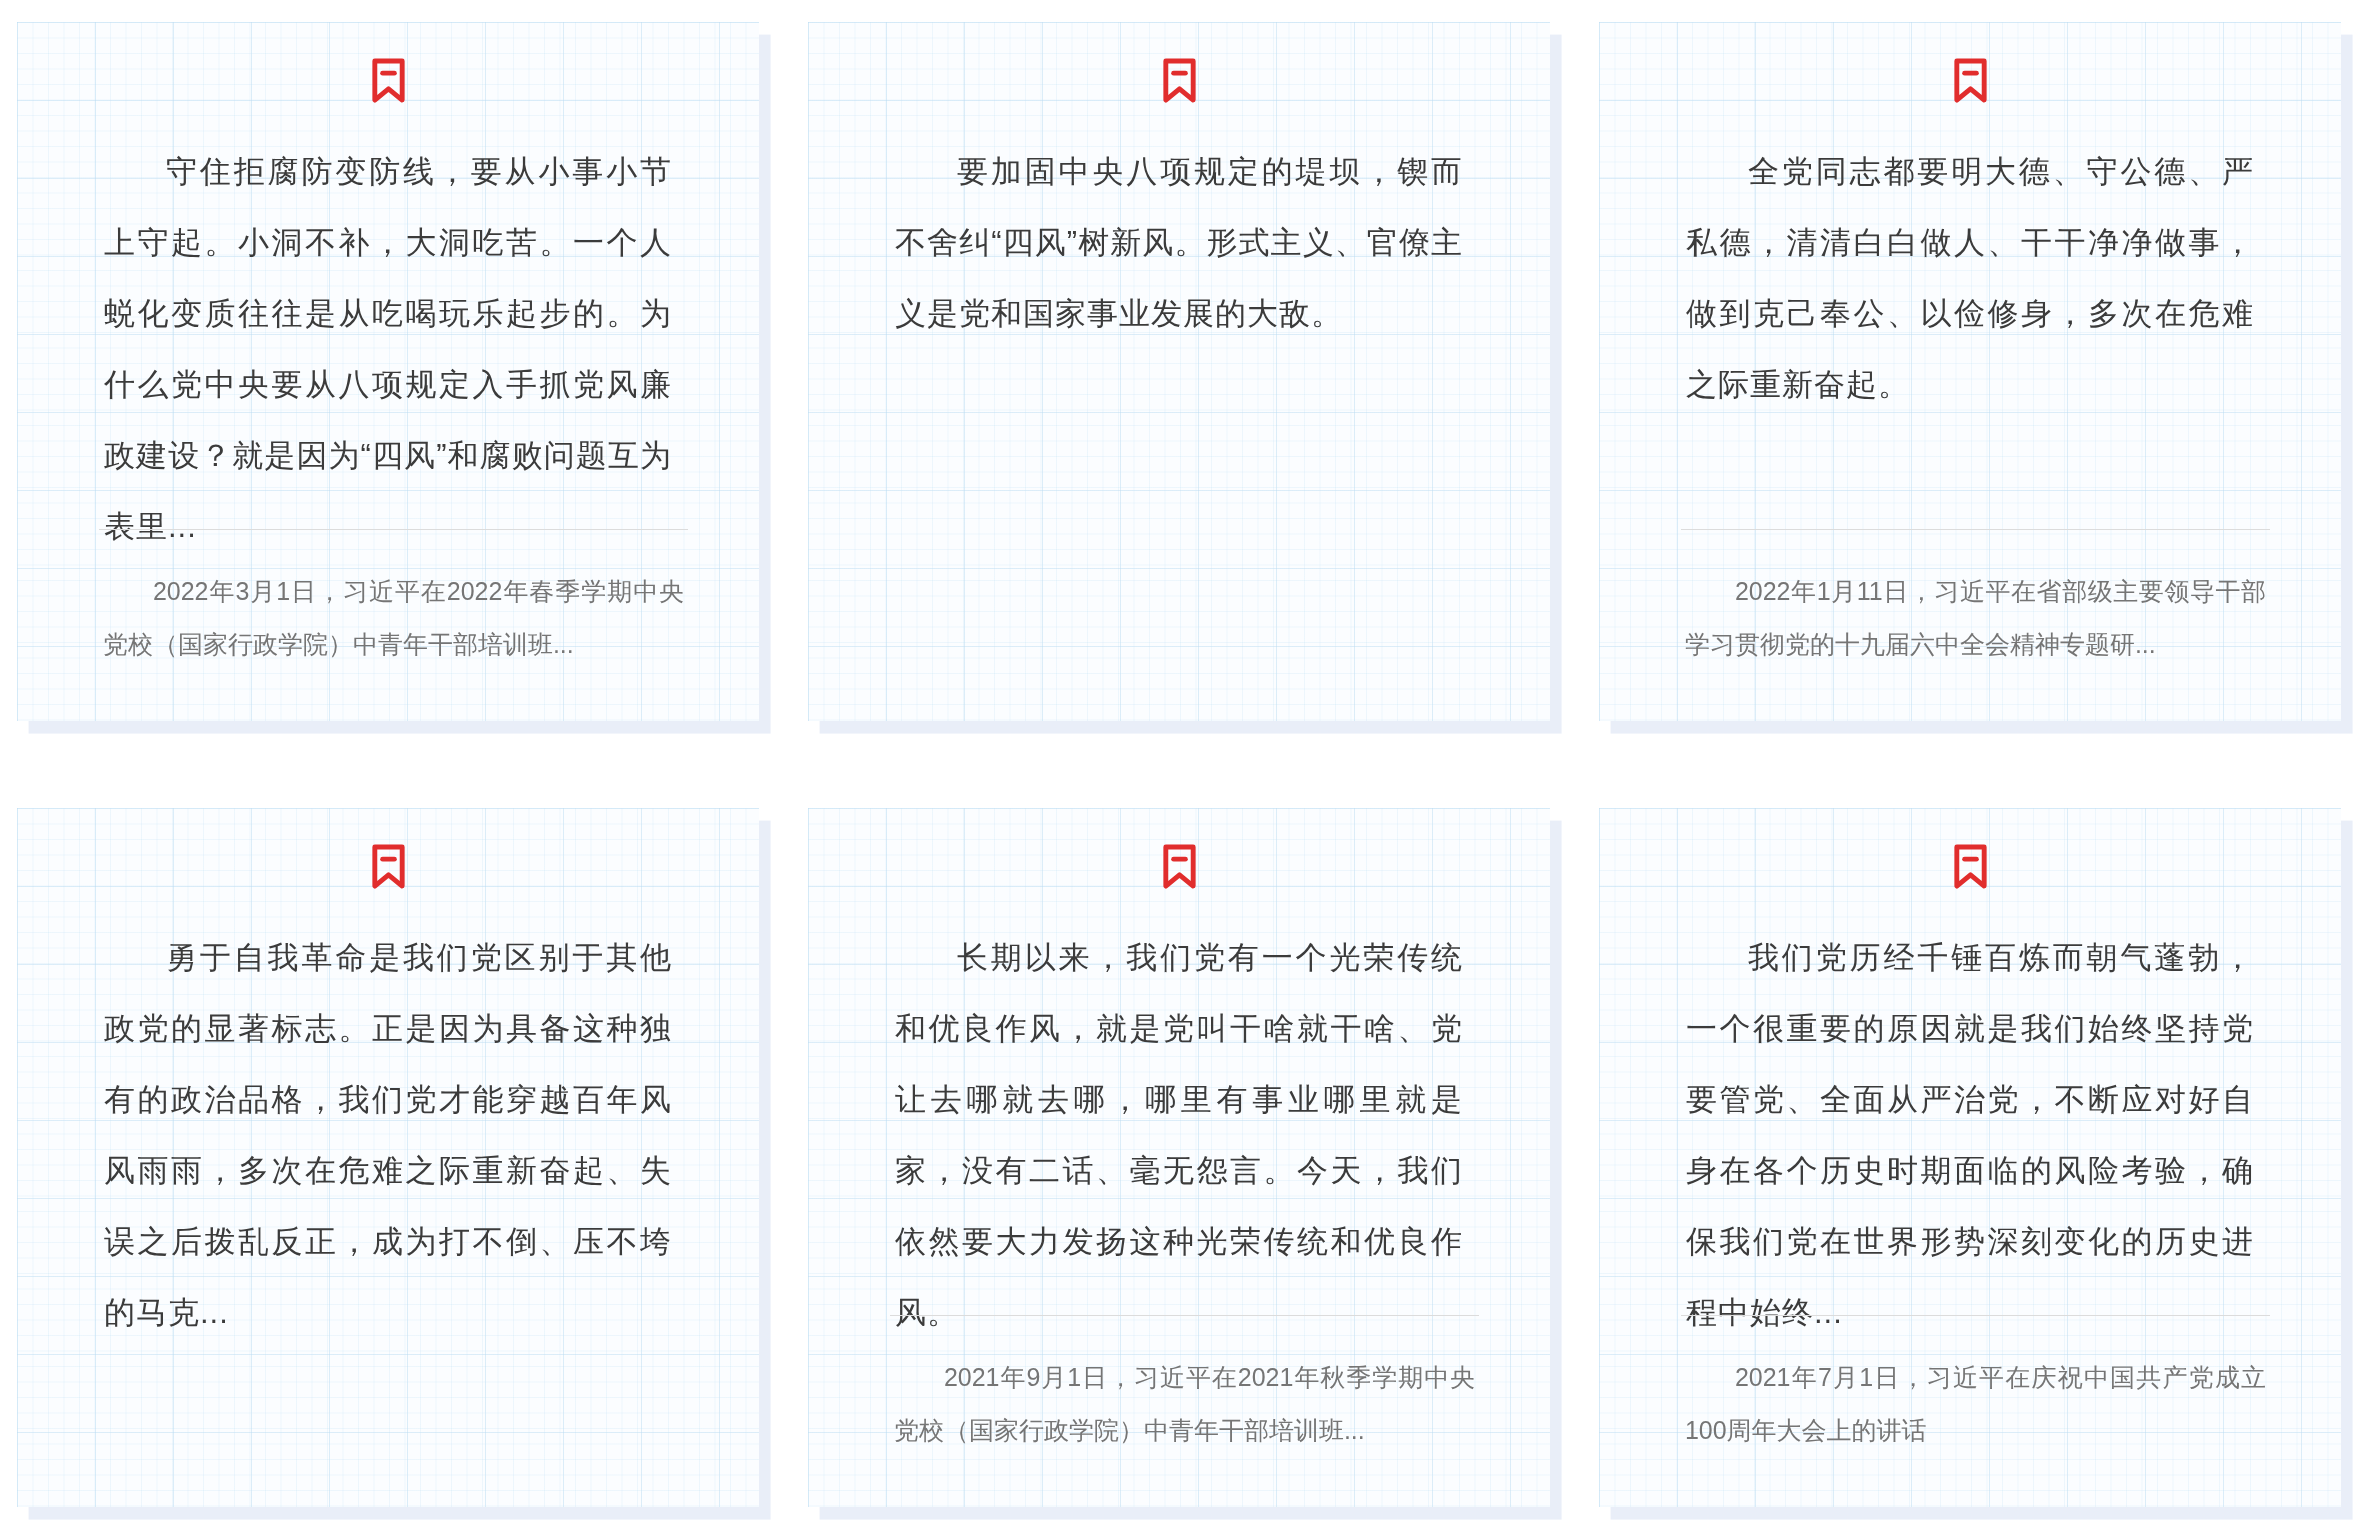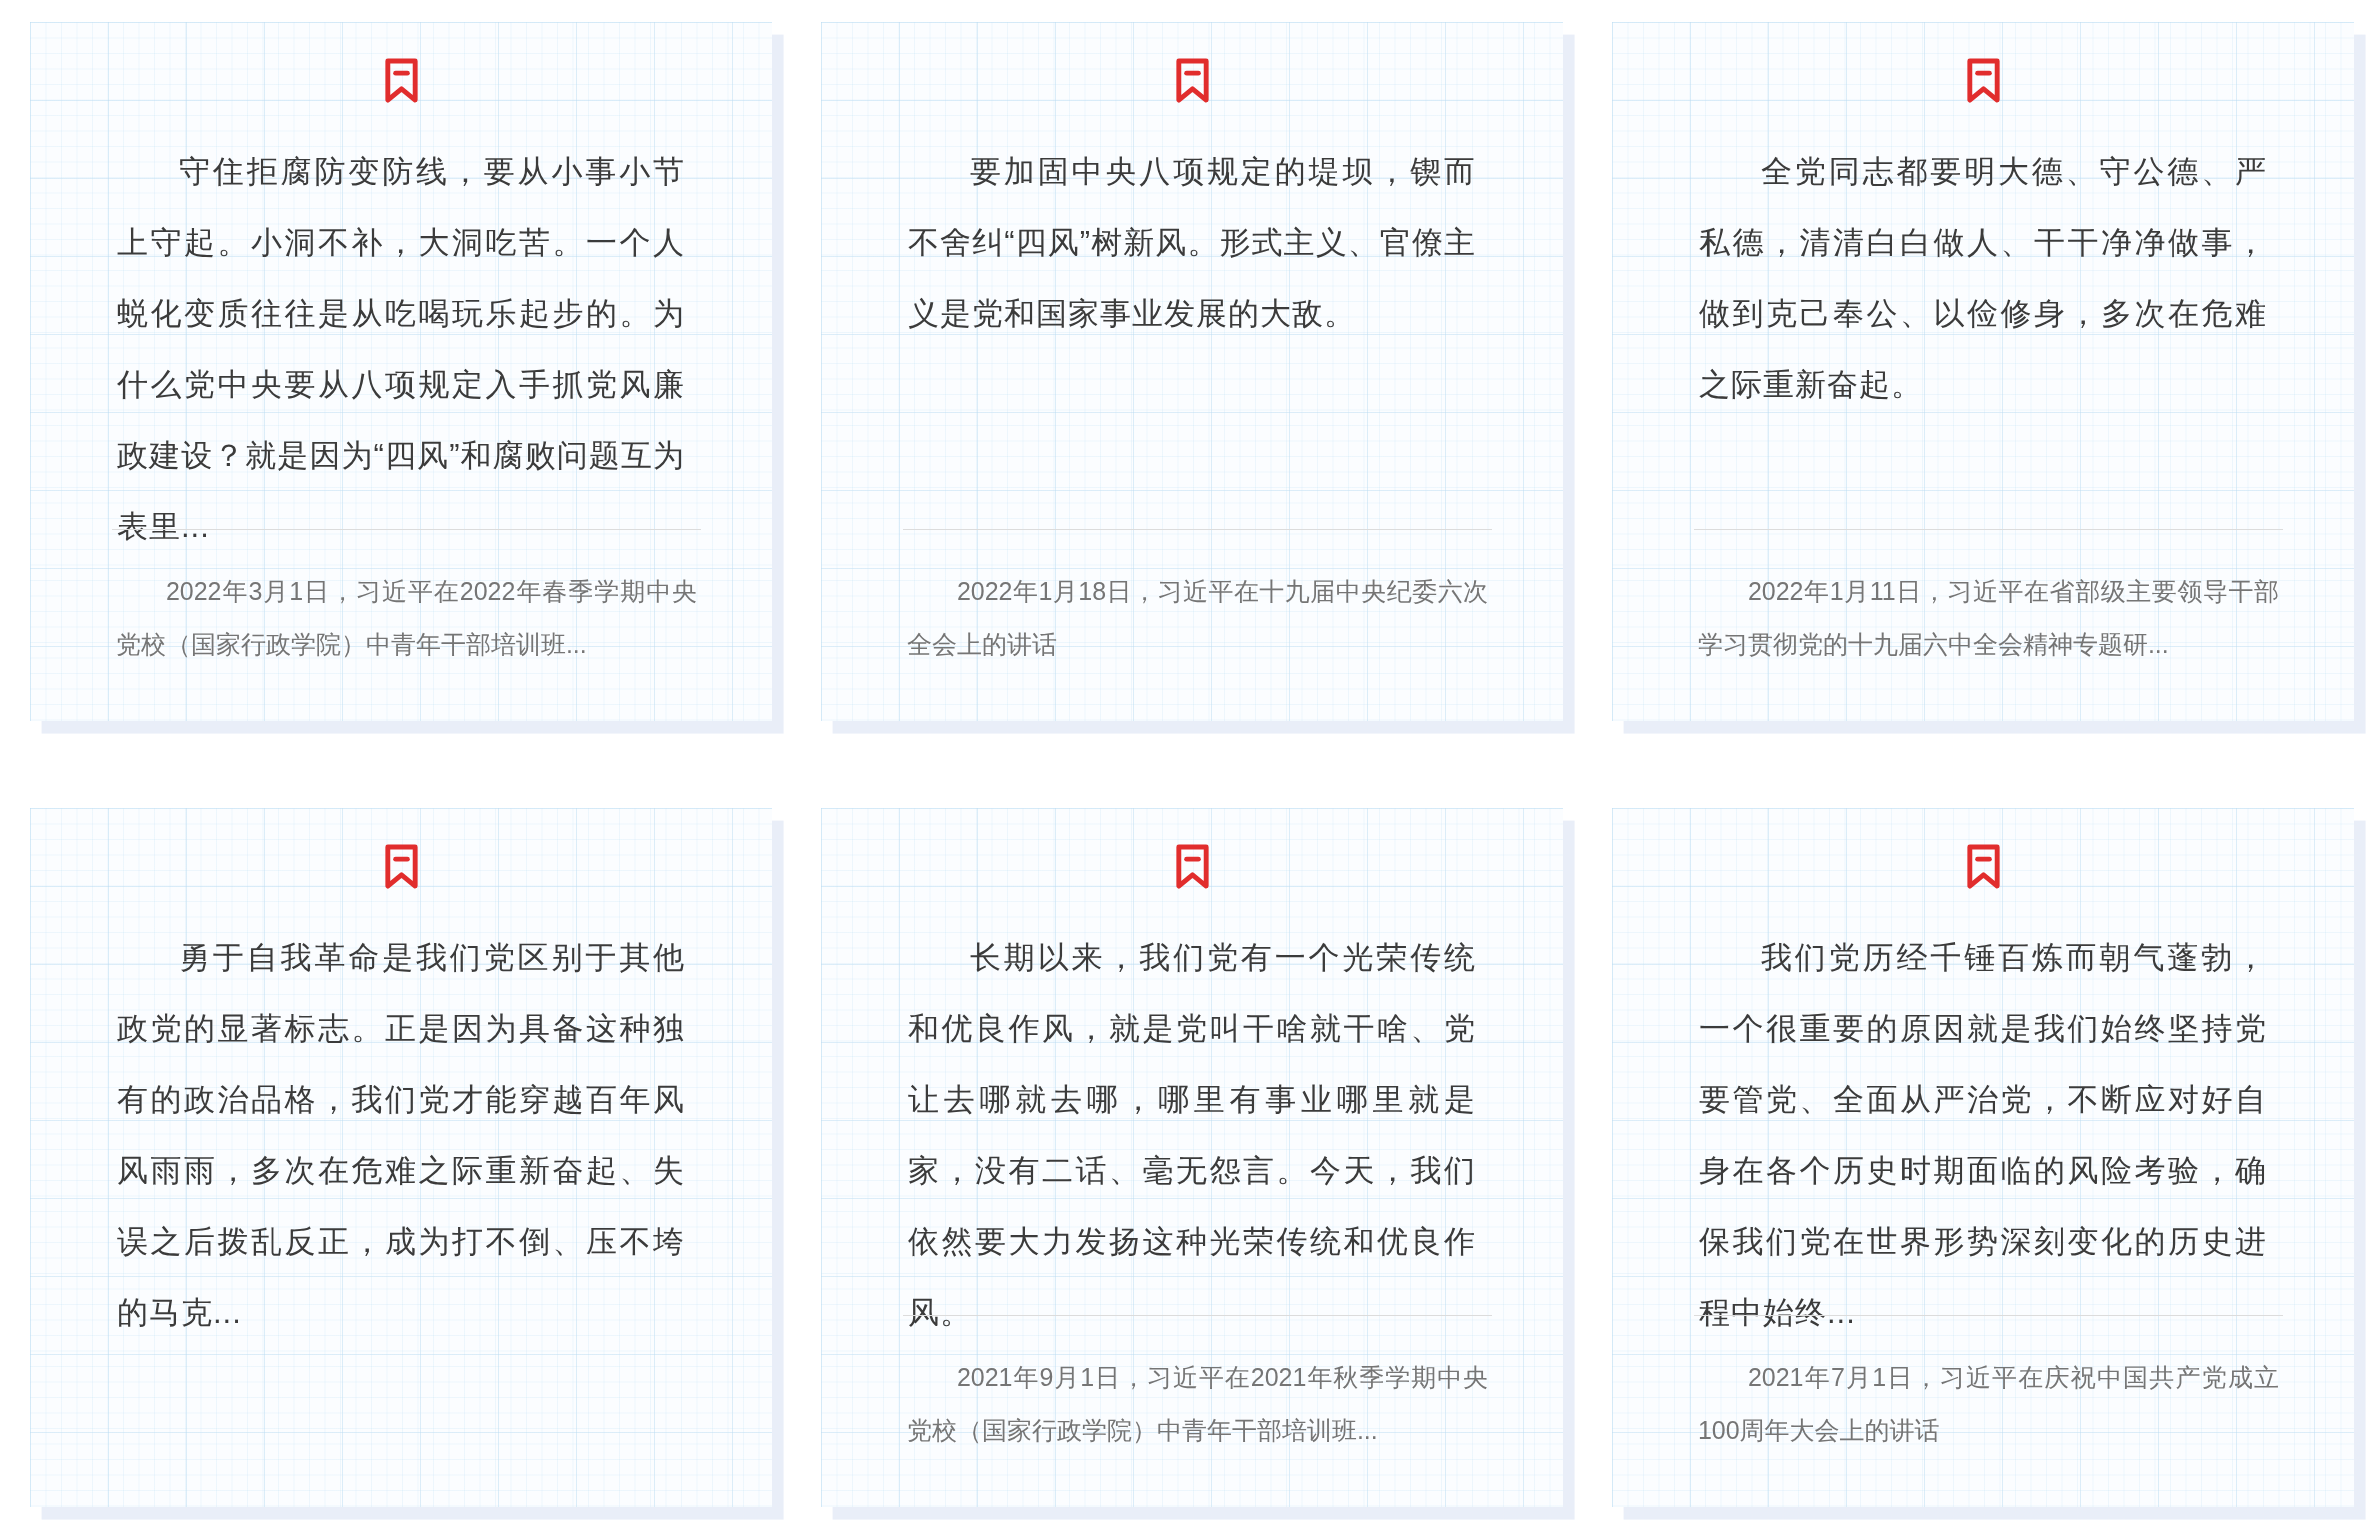--- a/index.html
+++ b/index.html
@@ -10,21 +10,21 @@
     background: #ffffff;
     overflow: hidden;
     font-family: "Liberation Sans", sans-serif;
   }
   .cards-grid {
     display: grid;
     grid-template-columns: repeat(3, 742px);
     grid-template-rows: repeat(2, 699px);
     column-gap: 49px;
     row-gap: 87px;
-    padding: 22px 0 0 30px;
+    padding: 22px 0 0 17px;
   }
   .card {
     position: relative;
     background-color: #fbfdff;
     background-image:
       linear-gradient(to right,  rgba(188,221,242,0.50) 1px, transparent 1px),
       linear-gradient(to bottom, rgba(188,221,242,0.50) 1px, transparent 1px),
       linear-gradient(to right,  rgba(200,228,246,0.28) 1px, transparent 1px),
       linear-gradient(to bottom, rgba(200,228,246,0.28) 1px, transparent 1px);
     background-size: 78px 78px, 78px 78px, 15.5px 15.5px, 15.5px 15.5px;
@@ -84,24 +84,20 @@
   </div>
 
   <div class="card">
     <div class="bookmark-wrap">
       <svg width="43" height="47" viewBox="0 0 44 48" aria-hidden="true">
         <path d="M8 4 h28 v40 L22 32.5 8 44 Z" fill="none" stroke="#e12d2d" stroke-width="5" stroke-linejoin="round"></path>
         <line x1="16" y1="16.5" x2="28" y2="16.5" stroke="#e12d2d" stroke-width="5" stroke-linecap="round"></line>
       </svg>
     </div>
     <p class="quote">要加固中央八项规定的堤坝，锲而不舍纠“四风”树新风。形式主义、官僚主义是党和国家事业发展的大敌。</p>
-    <div class="card-footer">
-      <div class="divider"></div>
-      <p class="citation">2022年1月18日，习近平在十九届中央纪委六次全会上的讲话</p>
-    </div>
   </div>
 
   <div class="card">
     <div class="bookmark-wrap">
       <svg width="43" height="47" viewBox="0 0 44 48" aria-hidden="true">
         <path d="M8 4 h28 v40 L22 32.5 8 44 Z" fill="none" stroke="#e12d2d" stroke-width="5" stroke-linejoin="round"></path>
         <line x1="16" y1="16.5" x2="28" y2="16.5" stroke="#e12d2d" stroke-width="5" stroke-linecap="round"></line>
       </svg>
     </div>
     <p class="quote">全党同志都要明大德、守公德、严私德，清清白白做人、干干净净做事，做到克己奉公、以俭修身，多次在危难之际重新奋起。</p>

